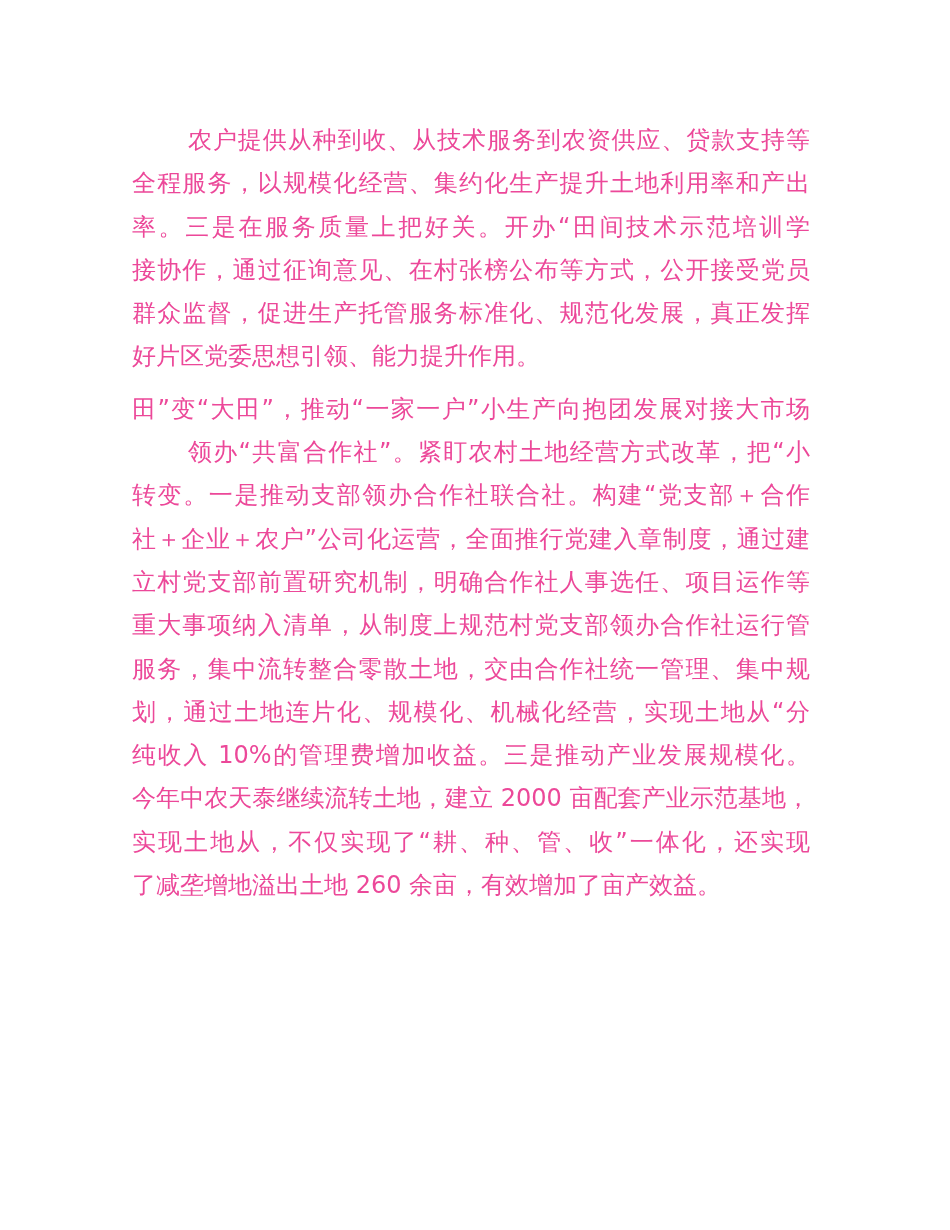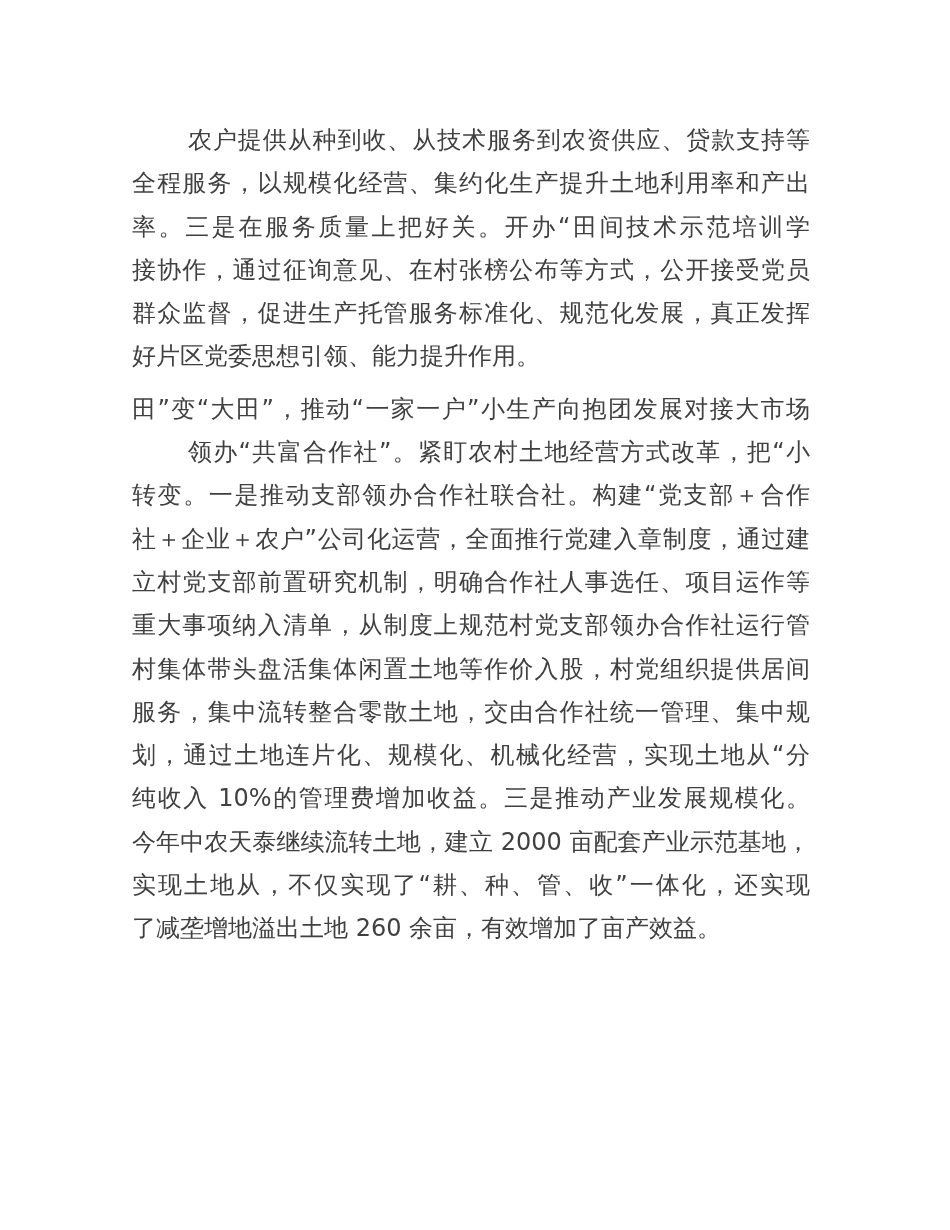--- a/index.html
+++ b/index.html
@@ -14,21 +14,21 @@
   }
   .page {
     box-sizing: border-box;
     width: 950px;
     height: 1230px;
     padding: 119px 140px 0 132px;
     background: #ffffff;
     font-family: "DejaVu Sans", "Liberation Sans", sans-serif;
     font-size: 24px;
     line-height: 43.3px;
-    color: #404040;
+    color: #ec4899;
   }
   .para {
     width: 678px;
   }
   .para + .para {
     margin-top: 9px;
   }
   .t-line {
     text-align: justify;
     text-align-last: justify;
@@ -55,21 +55,20 @@
     <div class="t-line last">好片区党委思想引领、能力提升作用。</div>
   </div>
 
   <div class="para">
     <div class="t-line">田”变“大田”，推动“一家一户”小生产向抱团发展对接大市场</div>
     <div class="t-line first">领办“共富合作社”。紧盯农村土地经营方式改革，把“小</div>
     <div class="t-line">转变。一是推动支部领办合作社联合社。构建“党支部＋合作</div>
     <div class="t-line">社＋企业＋农户”公司化运营，全面推行党建入章制度，通过建</div>
     <div class="t-line">立村党支部前置研究机制，明确合作社人事选任、项目运作等</div>
     <div class="t-line">重大事项纳入清单，从制度上规范村党支部领办合作社运行管</div>
-    <div class="t-line">村集体带头盘活集体闲置土地等作价入股，村党组织提供居间</div>
     <div class="t-line">服务，集中流转整合零散土地，交由合作社统一管理、集中规</div>
     <div class="t-line">划，通过土地连片化、规模化、机械化经营，实现土地从“分</div>
     <div class="t-line">纯收入 10%的管理费增加收益。三是推动产业发展规模化。</div>
     <div class="t-line">今年中农天泰继续流转土地，建立 2000 亩配套产业示范基地，</div>
     <div class="t-line">实现土地从，不仅实现了“耕、种、管、收”一体化，还实现</div>
     <div class="t-line last">了减垄增地溢出土地 260 余亩，有效增加了亩产效益。</div>
   </div>
 
 </div>
 

